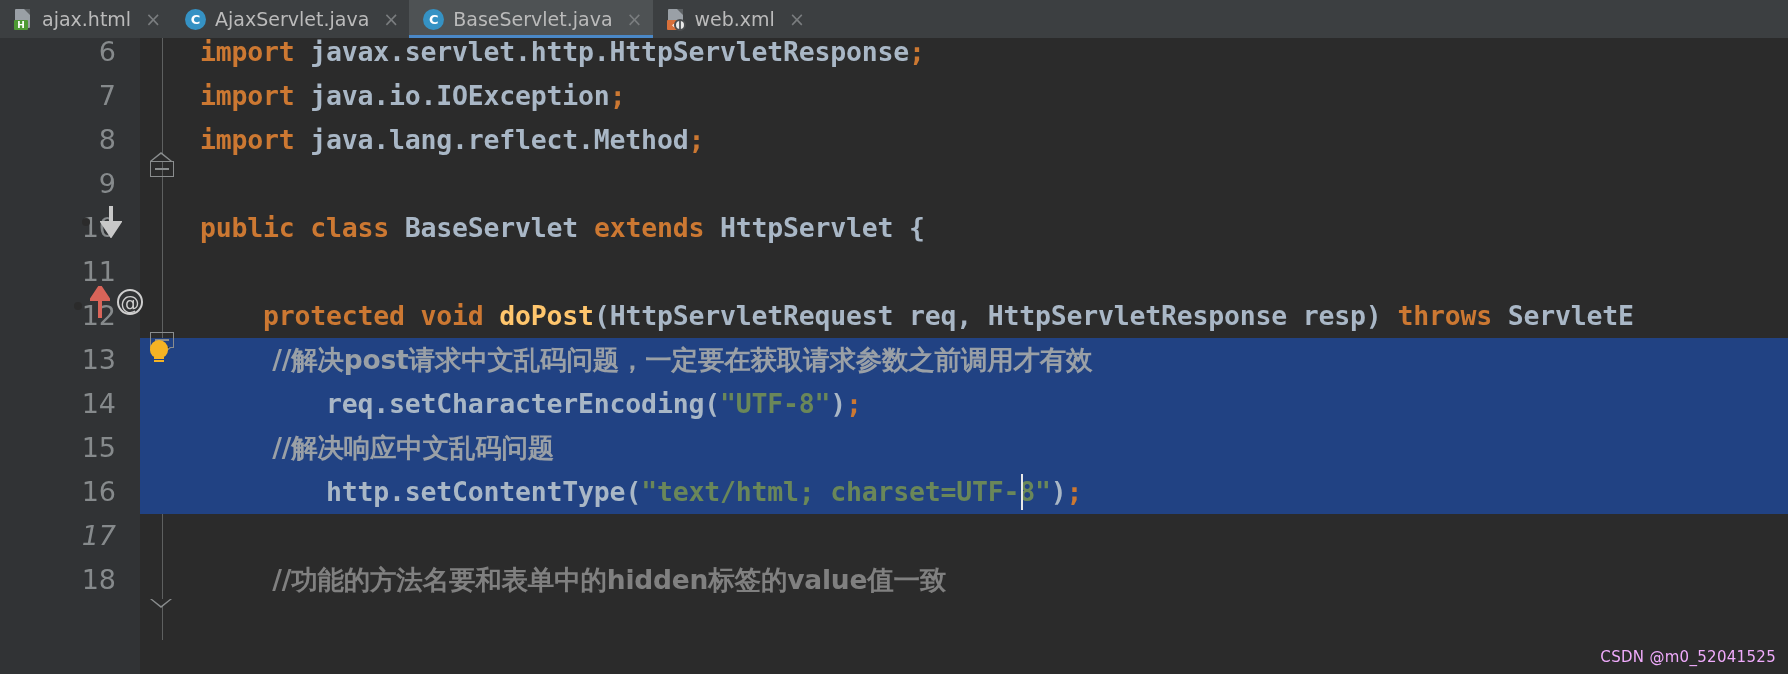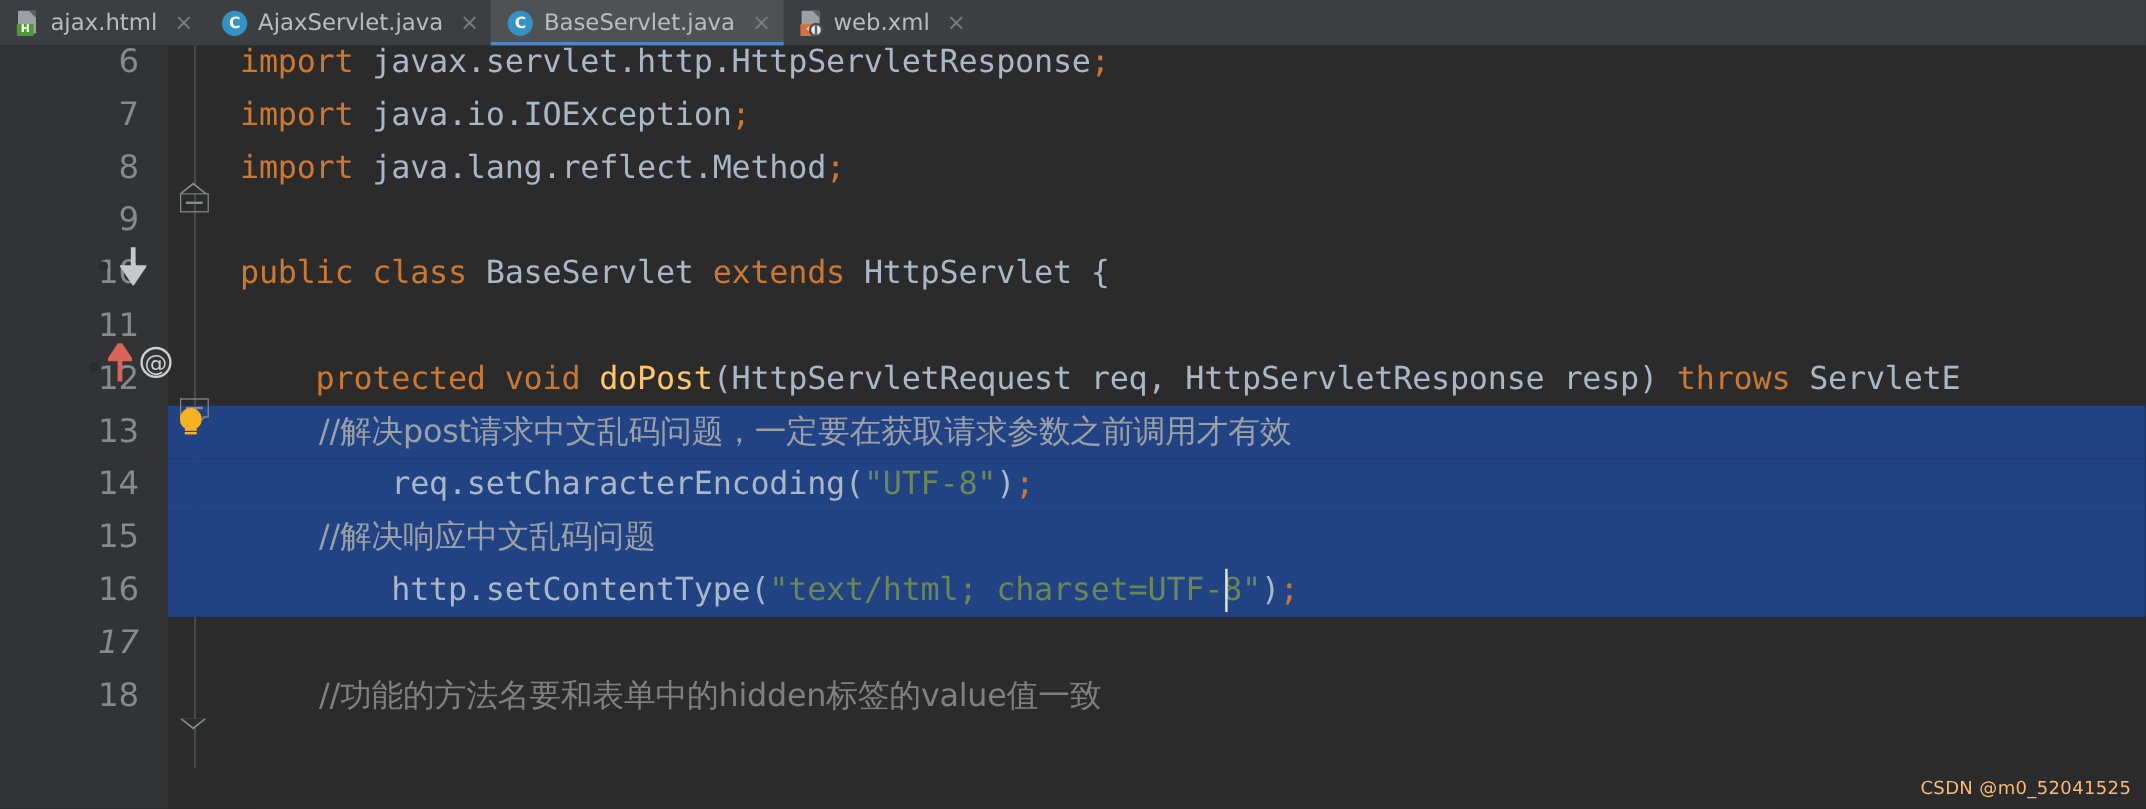--- a/index.html
+++ b/index.html
@@ -169,20 +169,21 @@
   }
   .code {
     position: absolute;
     left: 200px;
     font-family: "DejaVu Sans Mono", monospace;
     font-size: 26.5px;
     letter-spacing: -0.2px;
     white-space: pre;
     line-height: 44px;
     color: #a9b7c6;
+    font-weight: bold;
   }
   .sel-bg {
     position: absolute;
     left: 140px;
     top: 0;
     height: 44px;
     background: #214283;
   }
   .sel-bg.full { width: 1648px; }
 
@@ -302,21 +303,21 @@
     left: 5px; top: 20px;
     width: 10px; height: 2px;
     background: #f5b324;
   }
 
   .watermark {
     position: absolute;
     right: 12px;
     bottom: 8px;
     font-size: 15px;
-    color: #fdba74;
+    color: #f0abfc;
     font-family: "DejaVu Sans", sans-serif;
     letter-spacing: 0.3px;
   }
 </style>
 </head>
 <body>
 
 <div class="tabbar">
 
   <div class="tab">

